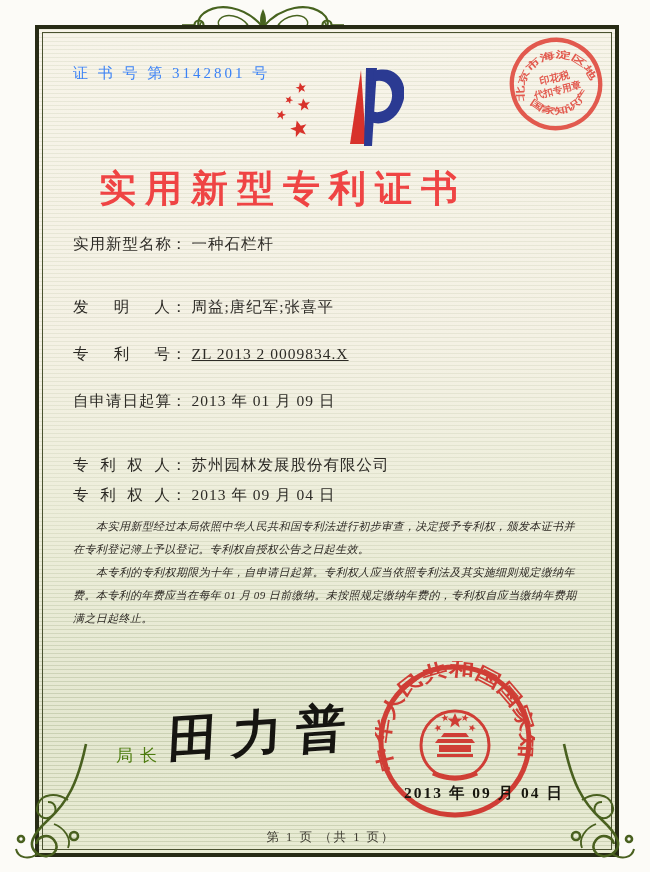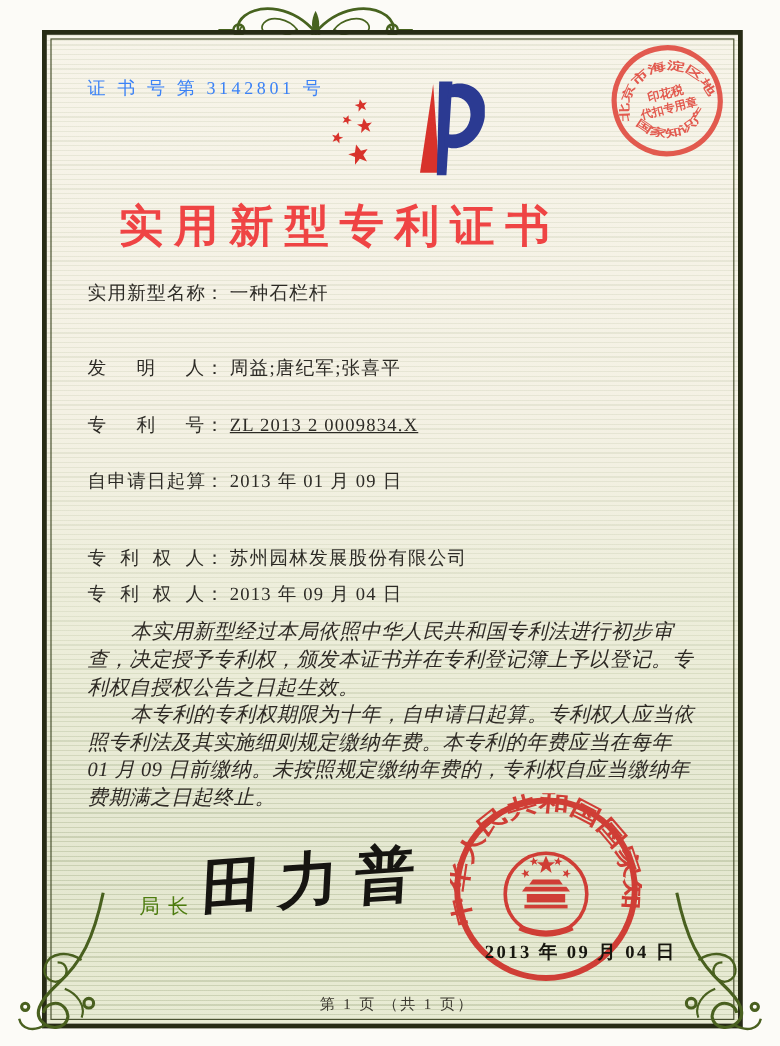--- a/index.html
+++ b/index.html
@@ -29,21 +29,21 @@
   .field-row{position:absolute;left:73px;font-size:15.5px;color:#2d2b26;letter-spacing:1px;white-space:nowrap;}
   .field-row:nth-of-type(1){top:234px;}
   .field-row:nth-of-type(2){top:297px;}
   .field-row:nth-of-type(3){top:344px;text-decoration:underline;}
   .field-row:nth-of-type(4){top:391px;}
   .field-row:nth-of-type(5){top:438px;margin-top:17px;}
   .field-row:nth-of-type(6){top:485px;}
   .field-label{display:inline-block;width:98px;text-align:justify;text-align-last:justify;}
   .field-colon{display:inline-block;margin-right:4px;}
   .body-text{position:absolute;left:73px;top:515px;width:506px;color:#2e2a25;}
-  .body-text p{margin:0;font-size:17px;line-height:23px;text-indent:2.1em;
+  .body-text p{margin:0;font-size:11px;line-height:23px;text-indent:2.1em;
     font-style:italic;letter-spacing:0.4px;}
   .sig-title{position:absolute;left:116px;top:744px;font-size:17px;letter-spacing:7px;color:#4d7c0f;}
   .sig-name{position:absolute;left:168px;top:700px;font-size:50px;font-weight:700;color:#161511;
     font-family:"DejaVu Sans",sans-serif;letter-spacing:14px;white-space:nowrap;
     transform:rotate(-4deg) skewX(-7deg);}
   .seal{position:absolute;left:375px;top:661px;width:160px;height:160px;opacity:0.93;}
   .seal-date{position:absolute;left:404px;top:783px;font-size:15.5px;font-weight:700;
     letter-spacing:2px;color:#17160f;z-index:5;white-space:nowrap;}
   .tax-stamp{position:absolute;left:508px;top:36px;width:96px;height:96px;opacity:0.88;}
   .footer{position:absolute;left:35px;top:829px;width:592px;text-align:center;

